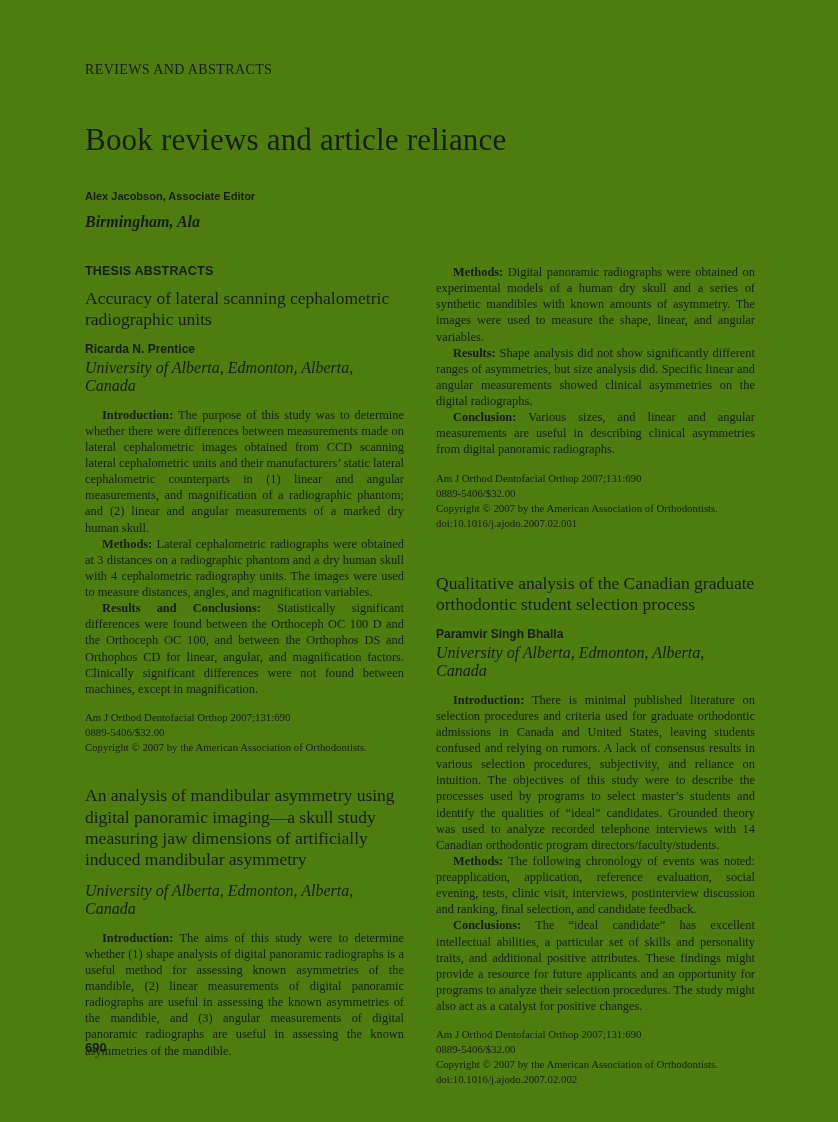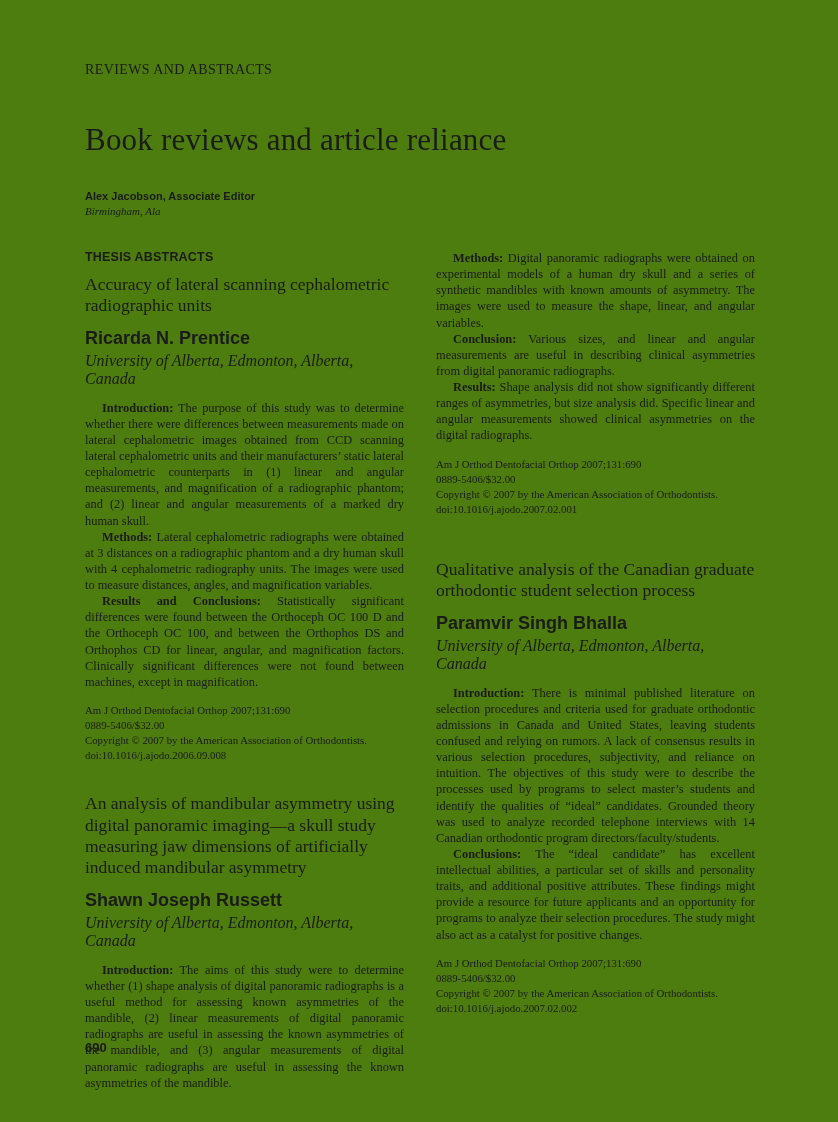--- a/index.html
+++ b/index.html
@@ -15,38 +15,38 @@
   .running-head {
     font-size: 14px; letter-spacing: 0.4px; font-weight: normal;
   }
   .main-title {
     font-size: 31px; font-weight: normal; margin: 44px 0 0 0; letter-spacing: 0.2px;
   }
   .editor {
     font-family: "Liberation Sans", sans-serif; font-weight: bold;
     font-size: 11px; margin-top: 32px;
   }
-  .location { font-style: italic; font-size: 11px; margin-top: 3px; }
+  .location { font-style: italic; font-size: 16px; margin-top: 11px; font-weight: bold; }
 
   .columns { display: flex; gap: 32px; margin-top: 33px; }
   .col { width: 323px; }
 
   .section-heading {
     font-family: "Liberation Sans", sans-serif; font-weight: bold;
     font-size: 12.5px; margin: 0 0 10px 0; letter-spacing: 0.2px;
   }
   .article-title {
     font-size: 17.5px; font-weight: normal; line-height: 1.22;
     margin: 0 0 11px 0;
   }
   .article-title.spaced { margin-top: 30px; }
   .article-title.spaced-lg { margin-top: 42px; }
   .author {
     font-family: "Liberation Sans", sans-serif; font-weight: bold;
-    font-size: 18px; margin: 0 0 3px 0;
+    font-size: 12px; margin: 0 0 3px 0;
   }
   .affiliation { font-style: italic; font-size: 16px; margin: 0 0 12px 0; }
 
   p.body {
     font-size: 12.4px; line-height: 1.3; text-align: justify;
     text-indent: 17px; margin: 0;
   }
   p.body b { font-weight: bold; }
 
   .citation { font-size: 10.8px; line-height: 1.4; margin-top: 13px; }
@@ -81,49 +81,48 @@
         <div class="affiliation">University of Alberta, Edmonton, Alberta, Canada</div>
 
         <p class="body"><b>Introduction:</b> <span>The purpose of this study was to determine whether there were differences between measurements made on lateral cephalometric images obtained from CCD scanning lateral cephalometric units and their manufacturers’ static lateral cephalometric counterparts in (1) linear and angular measurements, and magnification of a radiographic phantom; and (2) linear and angular measurements of a marked dry human skull.</span></p>
         <p class="body"><b>Methods:</b> <span>Lateral cephalometric radiographs were obtained at 3 distances on a radiographic phantom and a dry human skull with 4 cephalometric radiography units. The images were used to measure distances, angles, and magnification variables.</span></p>
         <p class="body"><b>Results and Conclusions:</b> <span>Statistically significant differences were found between the Orthoceph OC 100 D and the Orthoceph OC 100, and between the Orthophos DS and Orthophos CD for linear, angular, and magnification factors. Clinically significant differences were not found between machines, except in magnification.</span></p>
 
         <div class="citation">
           <div>Am J Orthod Dentofacial Orthop 2007;131:690</div>
           <div>0889-5406/$32.00</div>
           <div>Copyright © 2007 by the American Association of Orthodontists.</div>
-          <div>doi:10.1016/j.ajodo.2006.09.008</div>
         </div>
 
         <h2 class="article-title spaced">An analysis of mandibular asymmetry using digital panoramic imaging—a skull study measuring jaw dimensions of artificially induced mandibular asymmetry</h2>
-        <div class="author">Shawn Joseph Russett</div>
         <div class="affiliation">University of Alberta, Edmonton, Alberta, Canada</div>
 
         <p class="body"><b>Introduction:</b> <span>The aims of this study were to determine whether (1) shape analysis of digital panoramic radiographs is a useful method for assessing known asymmetries of the mandible, (2) linear measurements of digital panoramic radiographs are useful in assessing the known asymmetries of the mandible, and (3) angular measurements of digital panoramic radiographs are useful in assessing the known asymmetries of the mandible.</span></p>
 
       </div>
 
       <div class="col">
 
         <p class="body"><b>Methods:</b> <span>Digital panoramic radiographs were obtained on experimental models of a human dry skull and a series of synthetic mandibles with known amounts of asymmetry. The images were used to measure the shape, linear, and angular variables.</span></p>
+        <p class="body"><b>Results:</b> <span>Shape analysis did not show significantly different ranges of asymmetries, but size analysis did. Specific linear and angular measurements showed clinical asymmetries on the digital radiographs.</span></p>
         <p class="body"><b>Conclusion:</b> <span>Various sizes, and linear and angular measurements are useful in describing clinical asymmetries from digital panoramic radiographs.</span></p>
-        <p class="body"><b>Results:</b> <span>Shape analysis did not show significantly different ranges of asymmetries, but size analysis did. Specific linear and angular measurements showed clinical asymmetries on the digital radiographs.</span></p>
 
         <div class="citation">
           <div>Am J Orthod Dentofacial Orthop 2007;131:690</div>
           <div>0889-5406/$32.00</div>
           <div>Copyright © 2007 by the American Association of Orthodontists.</div>
           <div>doi:10.1016/j.ajodo.2007.02.001</div>
         </div>
 
         <h2 class="article-title spaced-lg">Qualitative analysis of the Canadian graduate orthodontic student selection process</h2>
         <div class="author">Paramvir Singh Bhalla</div>
         <div class="affiliation">University of Alberta, Edmonton, Alberta, Canada</div>
 
         <p class="body"><b>Introduction:</b> <span>There is minimal published literature on selection procedures and criteria used for graduate orthodontic admissions in Canada and United States, leaving students confused and relying on rumors. A lack of consensus results in various selection procedures, subjectivity, and reliance on intuition. The objectives of this study were to describe the processes used by programs to select master’s students and identify the qualities of “ideal” candidates. Grounded theory was used to analyze recorded telephone interviews with 14 Canadian orthodontic program directors/faculty/students.</span></p>
+        <p class="body"><b>Methods:</b> <span>The following chronology of events was noted: preapplication, application, reference evaluation, social evening, tests, clinic visit, interviews, postinterview discussion and ranking, final selection, and candidate feedback.</span></p>
         <p class="body"><b>Conclusions:</b> <span>The “ideal candidate” has excellent intellectual abilities, a particular set of skills and personality traits, and additional positive attributes. These findings might provide a resource for future applicants and an opportunity for programs to analyze their selection procedures. The study might also act as a catalyst for positive changes.</span></p>
 
         <div class="citation">
           <div>Am J Orthod Dentofacial Orthop 2007;131:690</div>
           <div>0889-5406/$32.00</div>
           <div>Copyright © 2007 by the American Association of Orthodontists.</div>
           <div>doi:10.1016/j.ajodo.2007.02.002</div>
         </div>
 
       </div>

